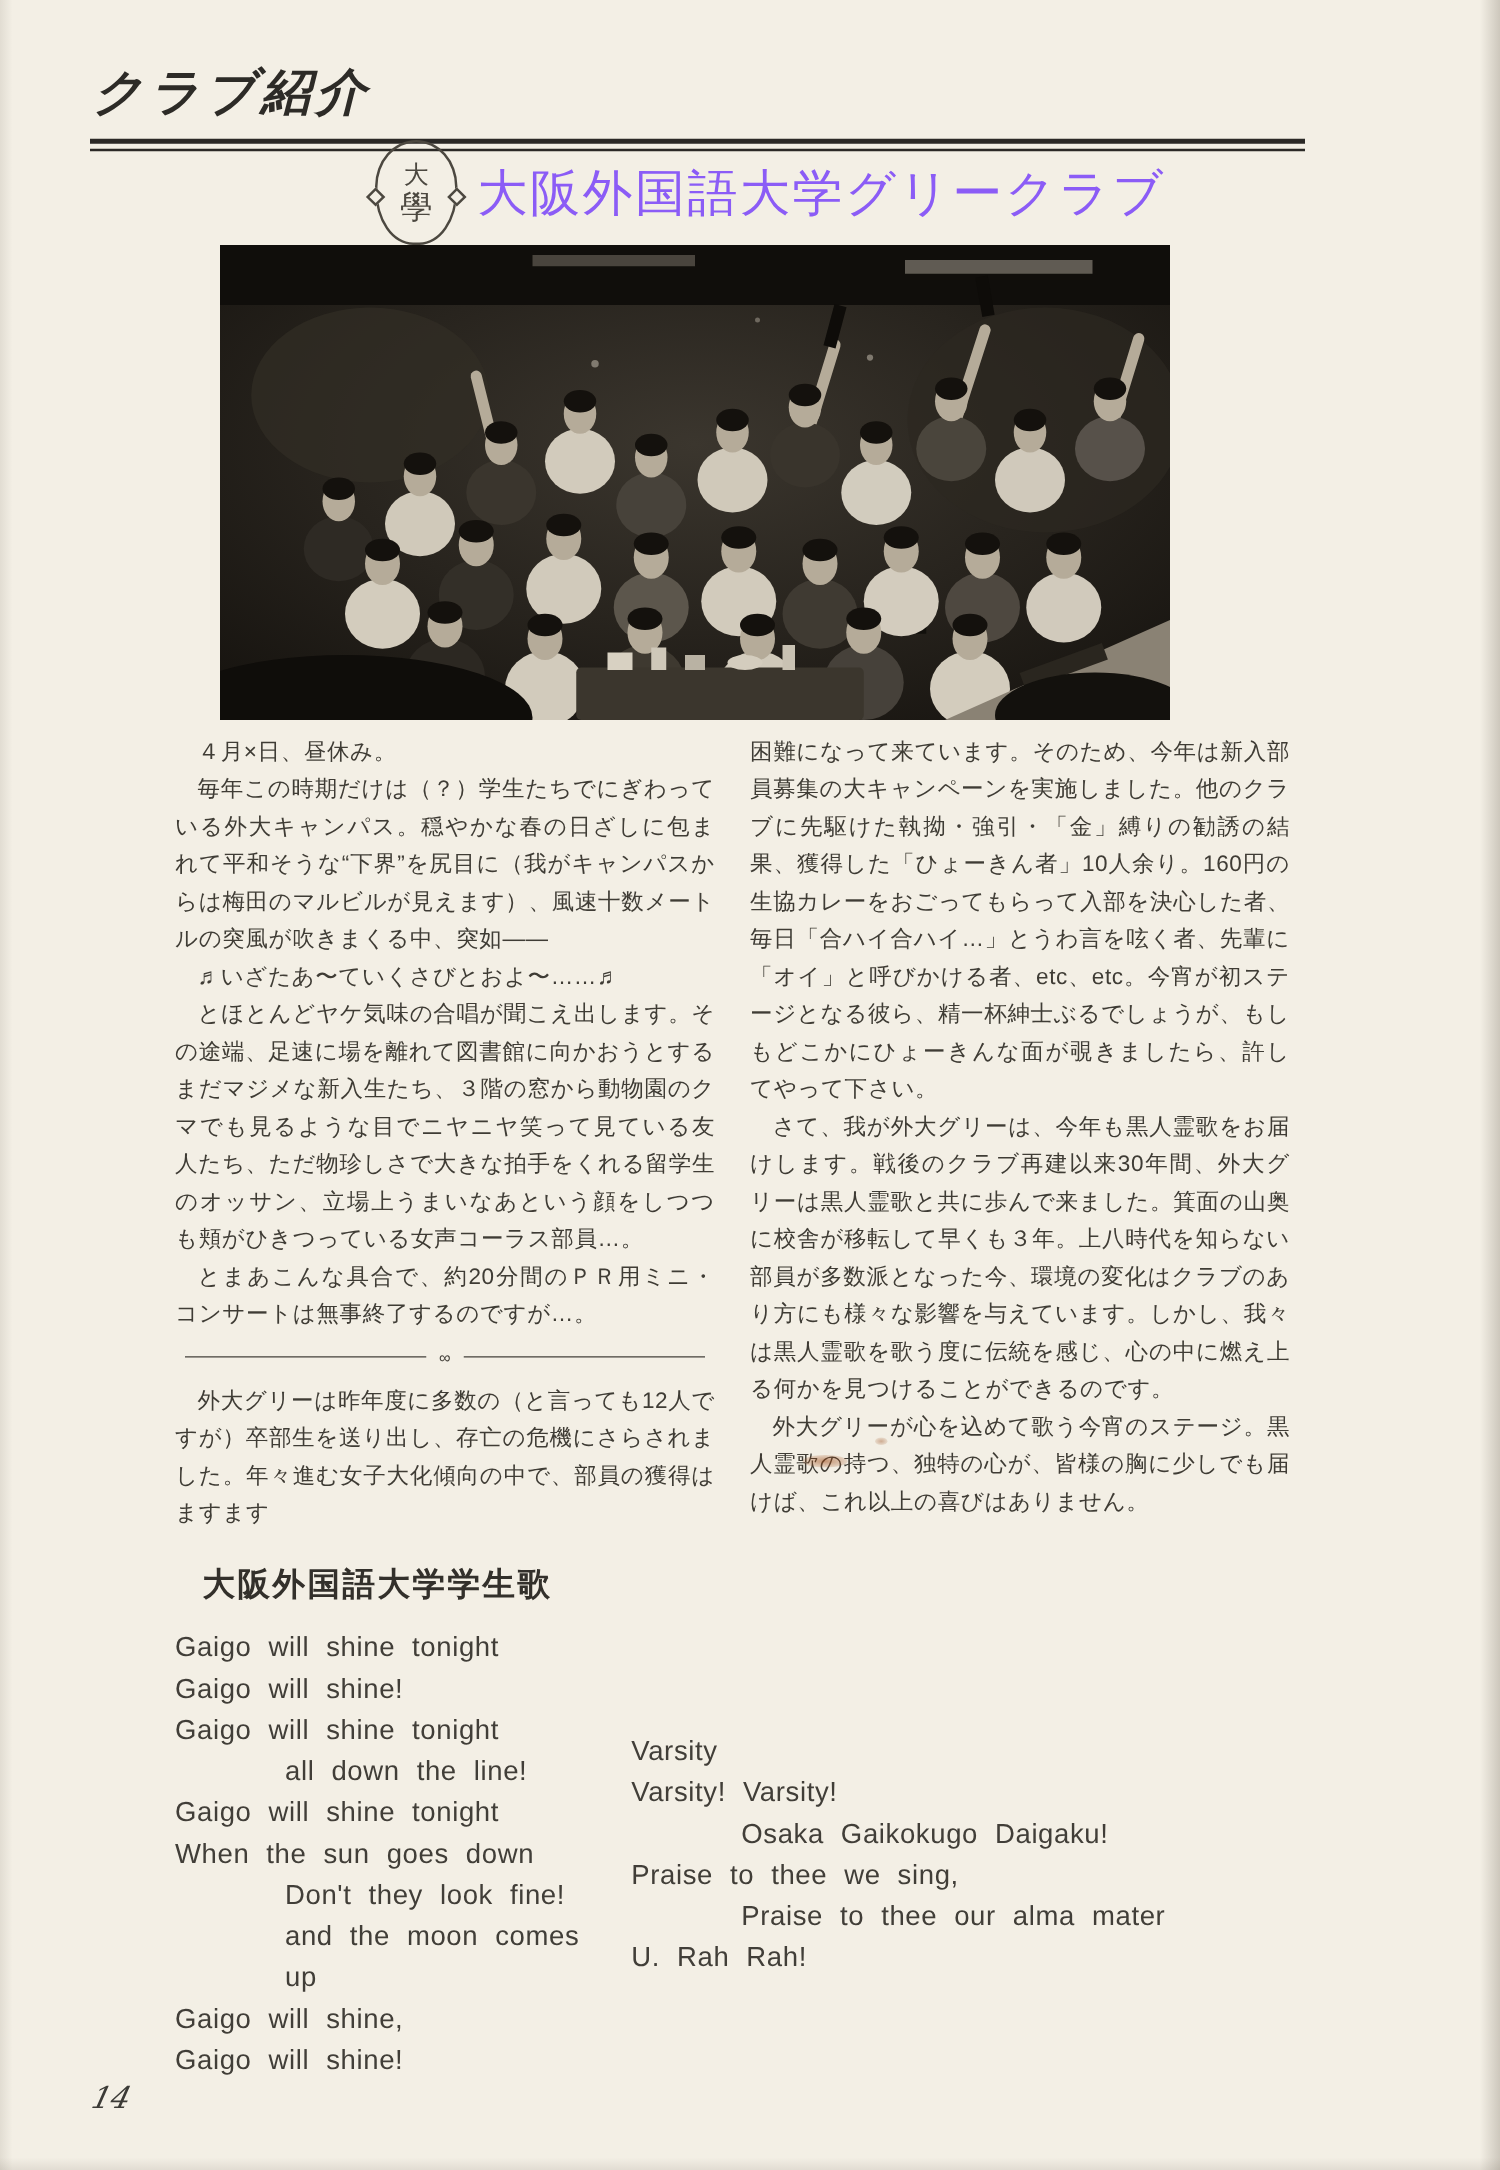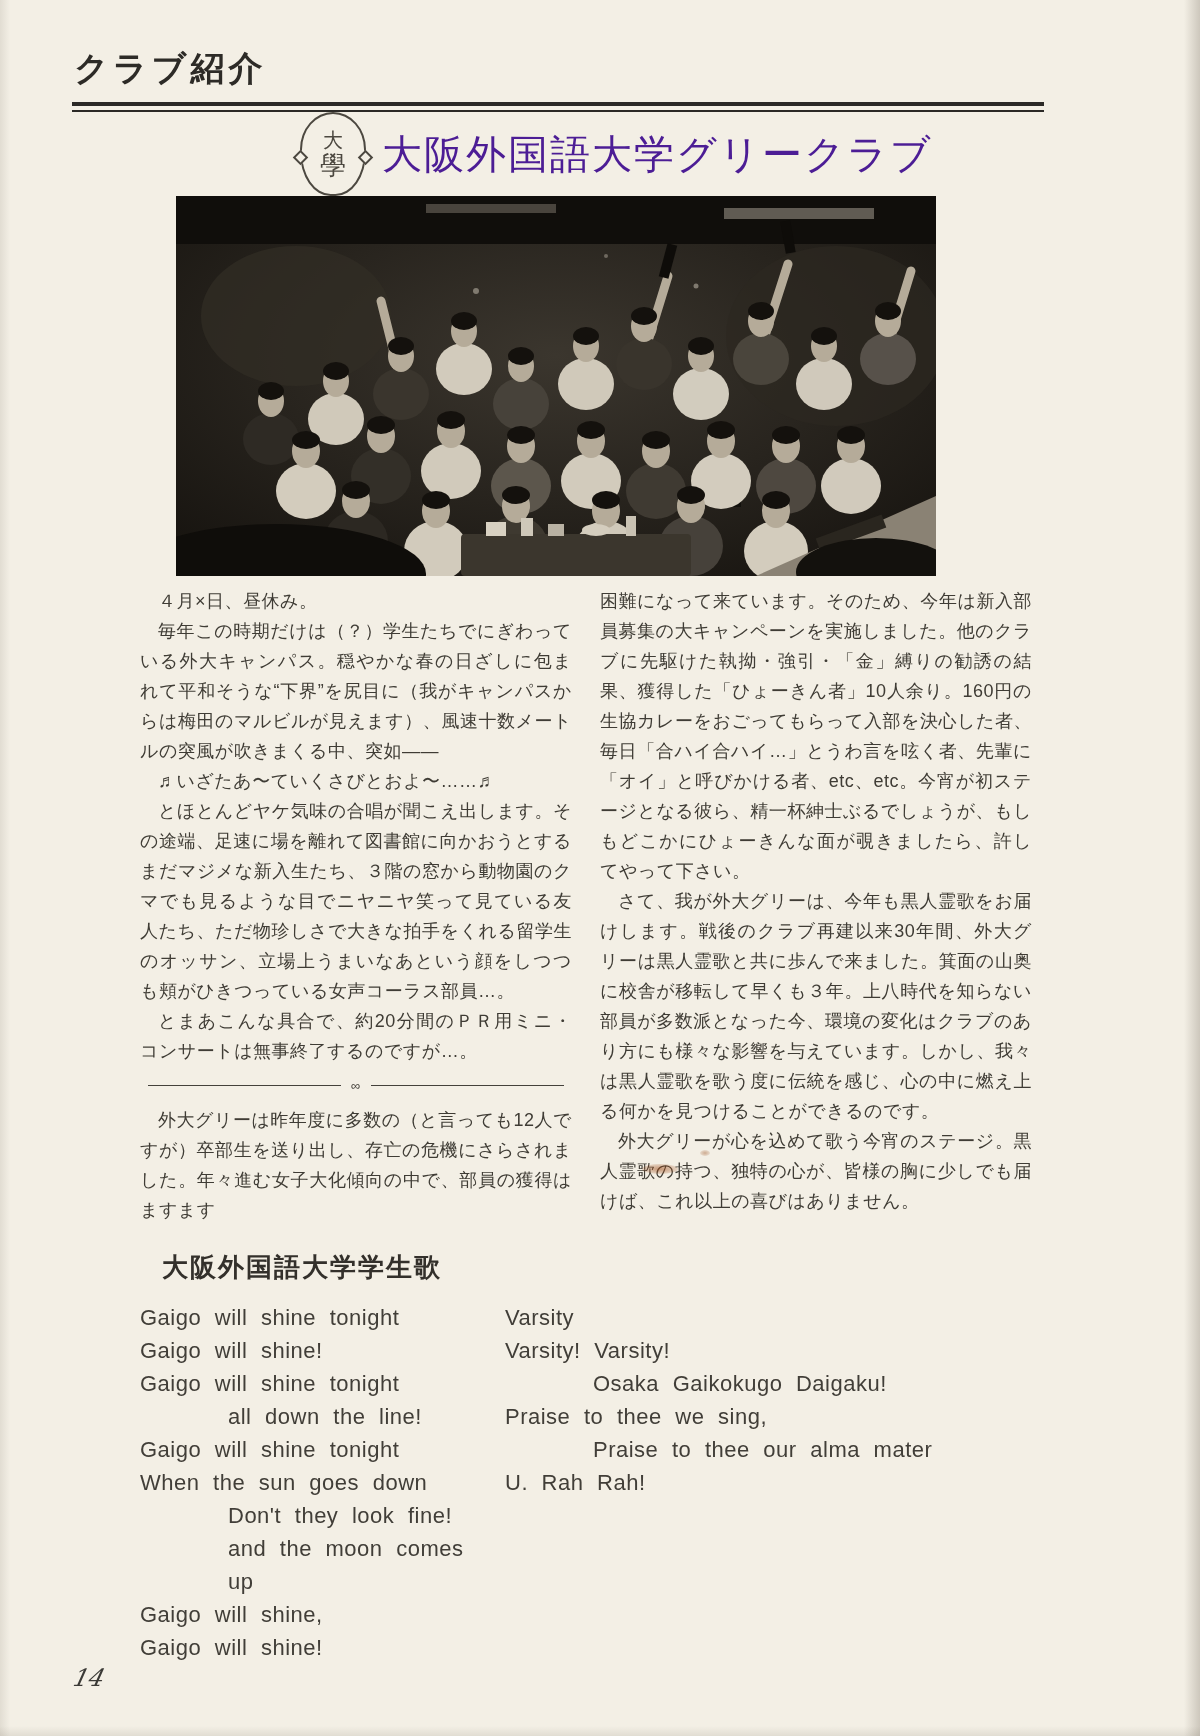--- a/index.html
+++ b/index.html
@@ -14,22 +14,22 @@
   .scan-edge-right{position:absolute;top:0;right:0;width:16px;height:100%;
     background:linear-gradient(to right,rgba(70,58,44,0),rgba(70,58,44,0.22));}
   .scan-edge-left{position:absolute;top:0;left:0;width:10px;height:100%;
     background:linear-gradient(to left,rgba(70,58,44,0),rgba(70,58,44,0.10));}
   .scan-edge-bottom{position:absolute;left:0;bottom:0;width:100%;height:10px;
     background:linear-gradient(to bottom,rgba(70,58,44,0),rgba(70,58,44,0.10));}
 
   
   .page-header{position:absolute;top:46px;left:72px;width:972px;}
   .page-header h1{
-    margin:0 0 10px 2px;font-size:34px;font-weight:600;letter-spacing:4px;
-    color:#2d2b27;
+    margin:0 0 10px 2px;font-size:40px;font-weight:600;letter-spacing:4px;
+    color:#2d2b27;font-style:italic;
   }
   .rule-thick{height:4px;background:#2b2926;}
   .rule-thin{height:2px;background:#2b2926;margin-top:4px;}
 
   
   .club-row{position:absolute;top:112px;left:300px;display:flex;align-items:center;gap:16px;}
   .club-logo{
     width:62px;height:80px;border:2.5px solid #4c4840;position:relative;
     border-radius:52% 52% 48% 48% / 46% 46% 54% 54%;
     display:flex;flex-direction:column;align-items:center;justify-content:center;
@@ -37,21 +37,21 @@
   }
   .club-logo::before,.club-logo::after{
     content:"";position:absolute;top:38px;width:7px;height:7px;background:#f3efe5;
     border:2px solid #4c4840;transform:rotate(45deg);
   }
   .club-logo::before{left:-7px;}
   .club-logo::after{right:-7px;}
   .logo-k{line-height:1;display:block;}
   .logo-k.top{font-size:20px;margin-bottom:2px;}
   .logo-k.bottom{font-size:26px;}
-  .club-title{margin:0;font-size:40px;font-weight:500;letter-spacing:2px;color:#4c1d95;}
+  .club-title{margin:0;font-size:40px;font-weight:500;letter-spacing:2px;color:#8b5cf6;}
 
   
   .photo{position:absolute;top:196px;left:176px;width:760px;height:380px;
     background:#1e1b17;overflow:hidden;}
   .photo svg{display:block;}
 
   
   .columns{position:absolute;top:586px;left:128px;width:892px;height:662px;
     display:flex;gap:28px;overflow:hidden;margin-left:12px;}
   .col{width:432px;font-size:18px;line-height:30px;letter-spacing:0.5px;
@@ -59,21 +59,21 @@
   .col p{margin:0;text-indent:1em;}
   .col p.no-indent{text-indent:0;}
   .divider{display:flex;align-items:center;gap:10px;margin:13px 8px;}
   .divider .ln{flex:1;height:1.5px;background:#44413b;}
   .divider .orn{font-size:13px;color:#44413b;line-height:1;}
 
   
   .song{position:absolute;top:1250px;left:140px;width:940px;}
   .song h3{margin:0 0 16px 22px;font-size:26px;font-weight:700;
     letter-spacing:2px;color:#33302b;}
-  .lyrics{display:flex;align-items:flex-start;}
+  .lyrics{display:flex;align-items:center;}
   .lyr-col{display:flex;flex-direction:column;}
   .lyr-col.left{width:350px;}
   .lyr-col.right{margin-left:15px;width:460px;}
   .lyr{font-size:22px;line-height:33px;color:#413e38;word-spacing:7px;letter-spacing:0.5px;}
   .i0{margin-left:0;}
   .i1{}
   .i2{margin-left:88px;}
 
   
   .page-number{position:absolute;left:74px;top:1664px;font-size:24px;color:#3b3a36;

